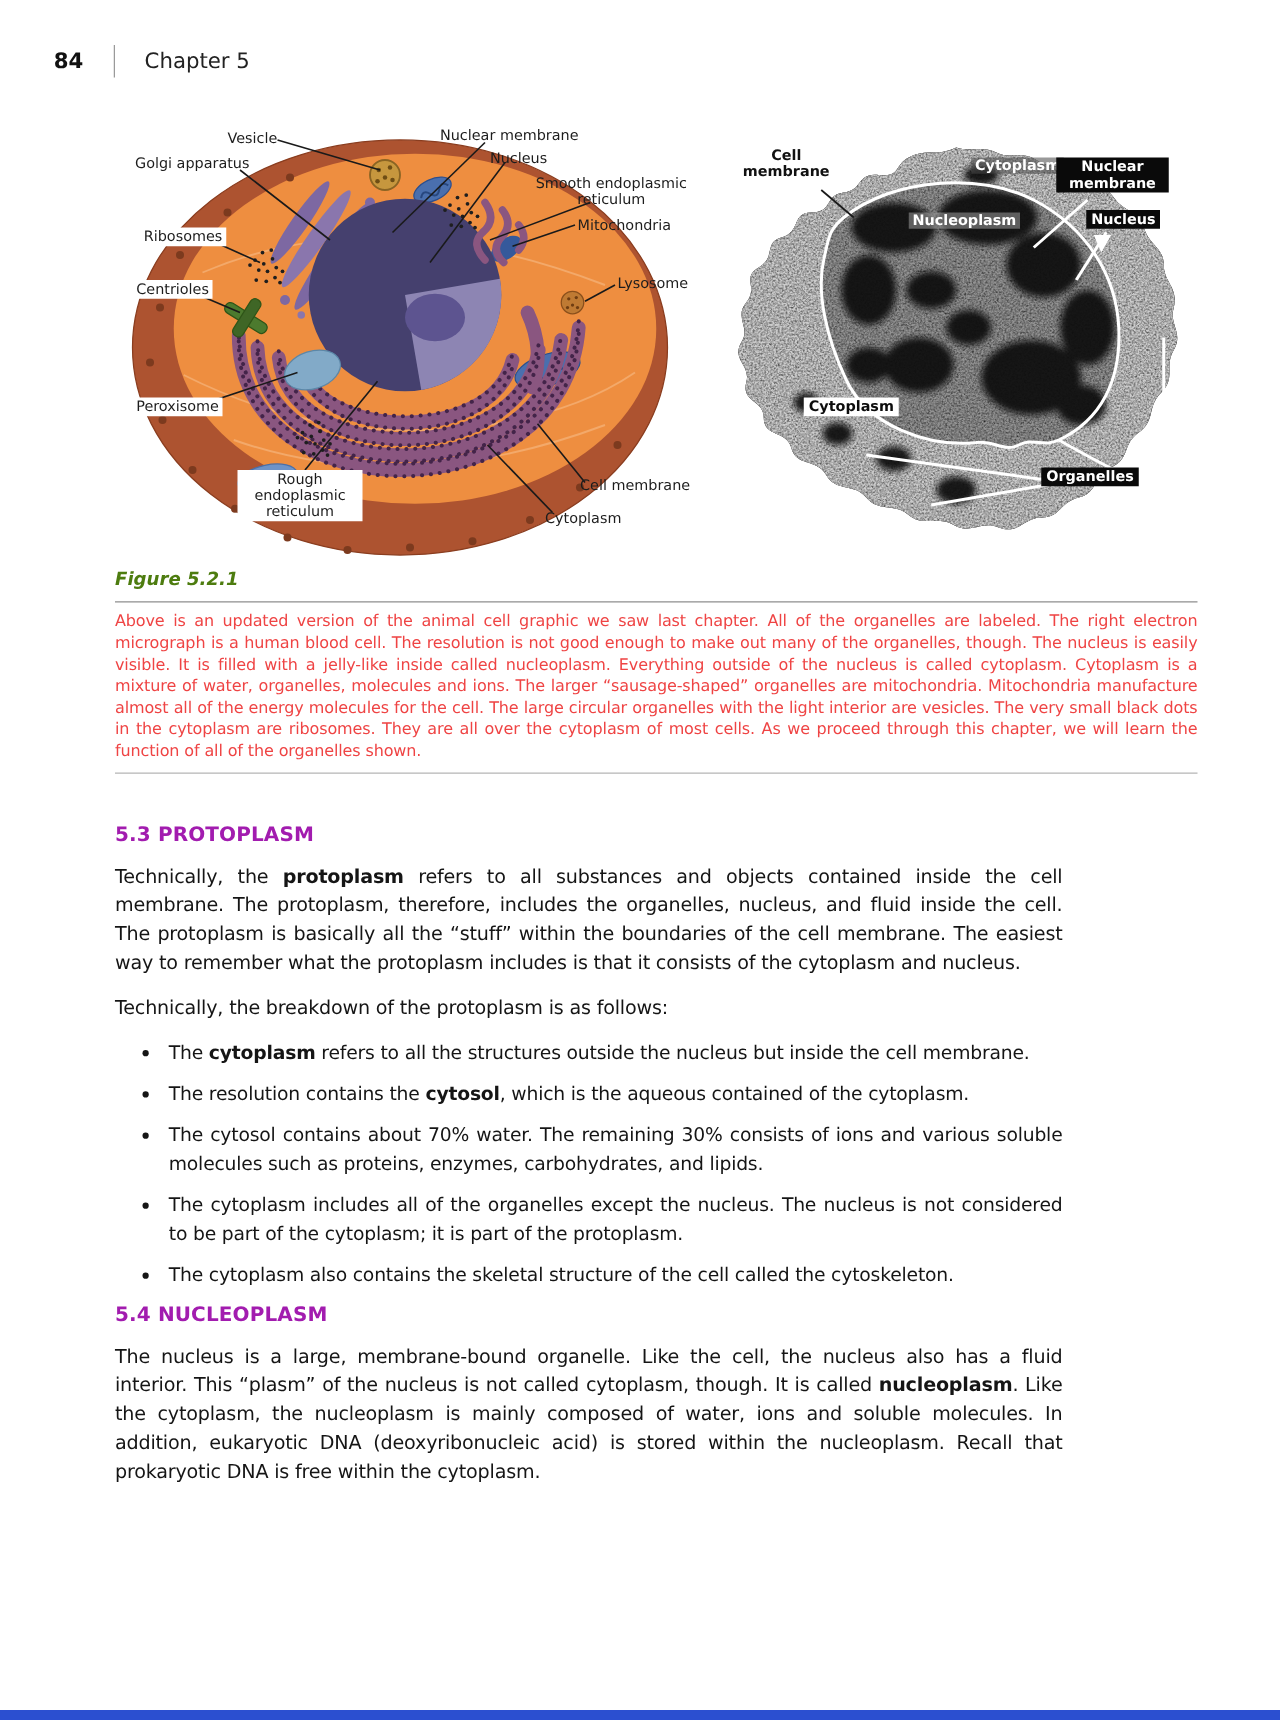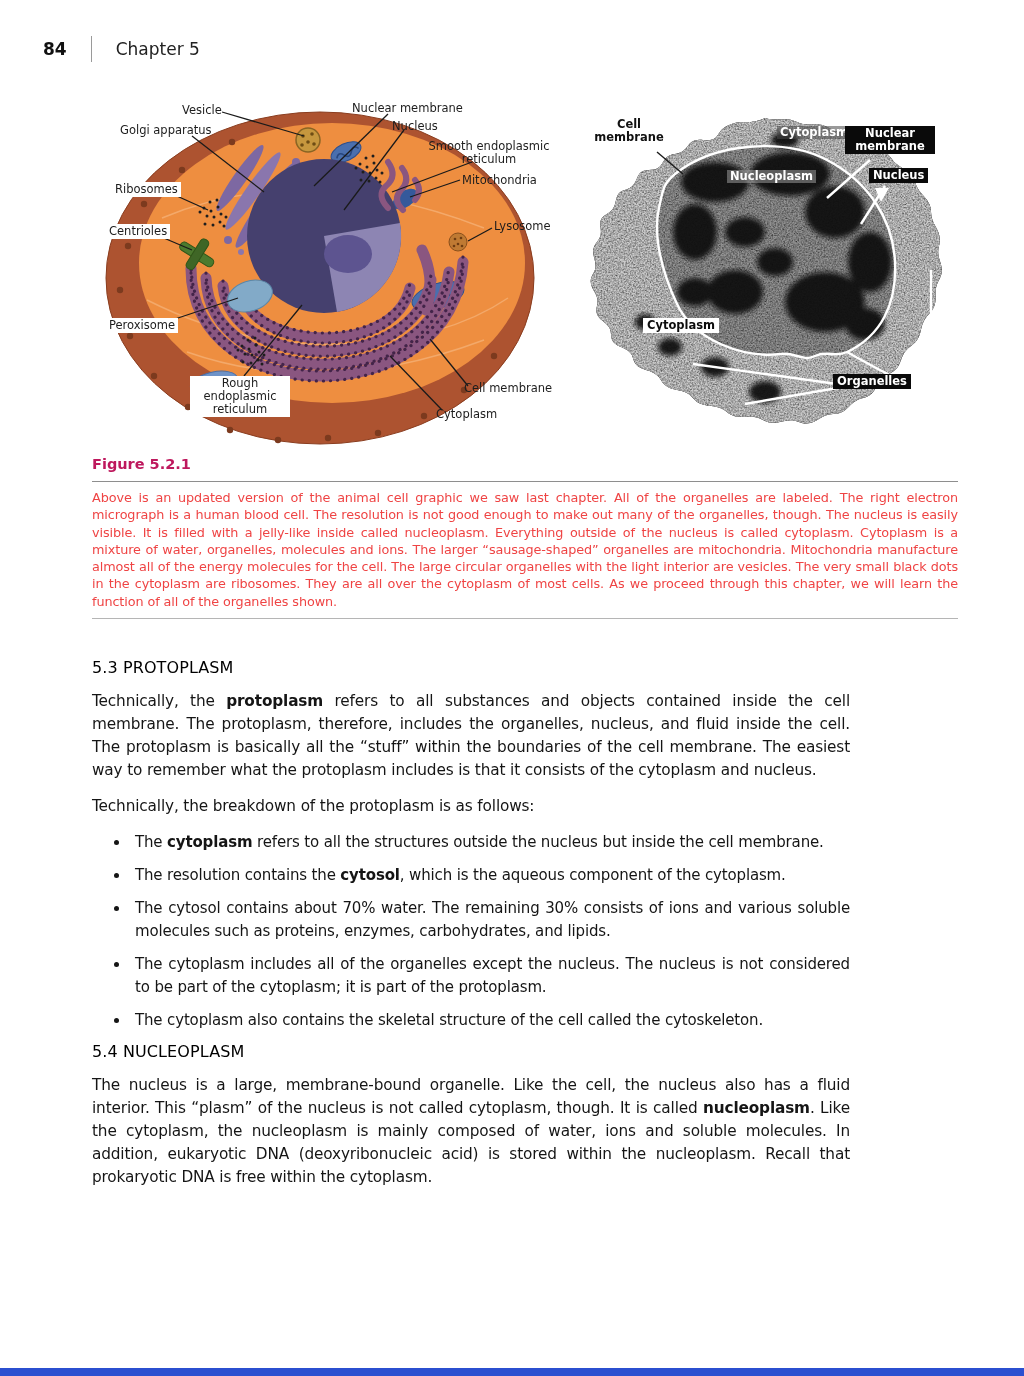--- a/index.html
+++ b/index.html
@@ -24,29 +24,29 @@
   .emlabel { position:absolute; font-size:11.5px; line-height:13px; font-weight:bold; white-space:nowrap; }
   .emlabel.wrap { white-space:normal; text-align:center; }
   .em-dark { background:#0a0a0a; color:#fff; padding:1px 4px; }
   .em-lite { background:rgba(185,185,185,0.45); color:#fff; padding:0 3px; }
   .em-halo { background:rgba(70,70,70,0.55); color:#fff; padding:0 3px; }
   .em-white { background:#ffffff; color:#0c0c0c; padding:1px 4px; }
   .em-plain { color:#111; font-weight:bold; }
 
   
   .caption-block { position:absolute; left:92px; top:456px; width:866px; }
-  .fig-id { font-size:14.5px; font-weight:bold; color:#be185d; }
+  .fig-id { font-size:14.5px; font-weight:bold; color:#4d7c0f;font-style:italic; }
   .rule { border:none; border-top:1.5px solid #8e8e8e; margin:9px 0 7px 0; }
   .rule2 { border:none; border-top:1.5px solid #b5b5b5; margin:8px 0 0 0; }
   .fig-title { font-size:14.5px; font-weight:bold; color:#111; margin-bottom:2px; }
   .fig-caption { font-size:12.8px; line-height:17.3px; text-align:justify; color:#ef4444; letter-spacing:-0.1px; }
 
   
   .body-copy { position:absolute; left:92px; top:648px; width:758px; }
-  .sec-h { font-size:16px; font-weight:normal; color:#000000; margin:10px 0 13px 0; letter-spacing:0.1px; }
+  .sec-h { font-size:16px; font-weight:bold; color:#a21caf; margin:10px 0 13px 0; letter-spacing:0.1px; }
   .body-copy p { font-size:15.3px; line-height:23px; text-align:justify; letter-spacing:-0.15px; margin-bottom:13px; }
   .body-copy ul { list-style:disc outside; margin:2px 0 4px 0; padding-left:38px; }
   .body-copy li { font-size:15px; line-height:23px; text-align:justify; letter-spacing:-0.15px; padding-left:5px; margin-bottom:10px; }
 
   .bottom-bar { position:absolute; left:0; bottom:0; width:100%; height:8px; background:#2b4fd0; }
 </style>
 </head>
 <body>
 
 <div class="page">
@@ -206,21 +206,21 @@
         <line x1="60" y1="133" x2="100" y2="150"></line>
         <line x1="400" y1="128" x2="376" y2="141"></line>
         <line x1="68" y1="224" x2="146" y2="198"></line>
         <line x1="152" y1="276" x2="210" y2="205"></line>
         <line x1="376" y1="286" x2="338" y2="239"></line>
         <line x1="350" y1="310" x2="298" y2="256"></line>
       </g>
     </svg>
 
     <div class="flabel" style="left:90px;top:4px">Vesicle</div>
-    <div class="flabel" style="left:28px;top:24px">Golgi apparatus</div>
+    <div class="flabel" style="left:16px;top:24px">Golgi apparatus</div>
     <div class="flabel" style="left:260px;top:2px">Nuclear membrane</div>
     <div class="flabel" style="left:300px;top:20px">Nucleus</div>
     <div class="flabel wrap" style="left:322px;top:40px;width:150px">Smooth endoplasmic reticulum</div>
     <div class="flabel" style="left:370px;top:74px">Mitochondria</div>
     <div class="flabel chip" style="left:20px;top:82px">Ribosomes</div>
     <div class="flabel chip" style="left:14px;top:124px">Centrioles</div>
     <div class="flabel" style="left:402px;top:120px">Lysosome</div>
     <div class="flabel chip" style="left:14px;top:218px">Peroxisome</div>
     <div class="flabel chip wrap" style="left:98px;top:276px;width:100px">Rough endoplasmic reticulum</div>
     <div class="flabel" style="left:372px;top:282px">Cell membrane</div>
@@ -302,21 +302,21 @@
 
   <div class="body-copy">
     <div class="sec-h">5.3 PROTOPLASM</div>
 
     <p><span>Technically, the </span><b>protoplasm</b><span> refers to all substances and objects contained inside the cell membrane. The protoplasm, therefore, includes the organelles, nucleus, and fluid inside the cell. The protoplasm is basically all the “stuff” within the boundaries of the cell membrane. The easiest way to remember what the protoplasm includes is that it consists of the cytoplasm and nucleus.</span></p>
 
     <p>Technically, the breakdown of the protoplasm is as follows:</p>
 
     <ul>
       <li><span>The </span><b>cytoplasm</b><span> refers to all the structures outside the nucleus but inside the cell membrane.</span></li>
-      <li><span>The resolution contains the </span><b>cytosol</b><span>, which is the aqueous component of the cytoplasm.</span></li>
+      <li><span>The resolution contains the </span><b>cytosol</b><span>, which is the aqueous contained of the cytoplasm.</span></li>
       <li><span></span><b></b><span>The cytosol contains about 70% water. The remaining 30% consists of ions and various soluble molecules such as proteins, enzymes, carbohydrates, and lipids.</span></li>
       <li><span></span><b></b><span>The cytoplasm includes all of the organelles except the nucleus. The nucleus is not considered to be part of the cytoplasm; it is part of the protoplasm.</span></li>
       <li><span></span><b></b><span>The cytoplasm also contains the skeletal structure of the cell called the cytoskeleton.</span></li>
     </ul>
 
 
     <div class="sec-h">5.4 NUCLEOPLASM</div>
 
     <p><span>The nucleus is a large, membrane-bound organelle. Like the cell, the nucleus also has a fluid interior. This “plasm” of the nucleus is not called cytoplasm, though. It is called </span><b>nucleoplasm</b><span>. Like the cytoplasm, the nucleoplasm is mainly composed of water, ions and soluble molecules. In addition, eukaryotic DNA (deoxyribonucleic acid) is stored within the nucleoplasm. Recall that prokaryotic DNA is free within the cytoplasm.</span></p>
   </div>

